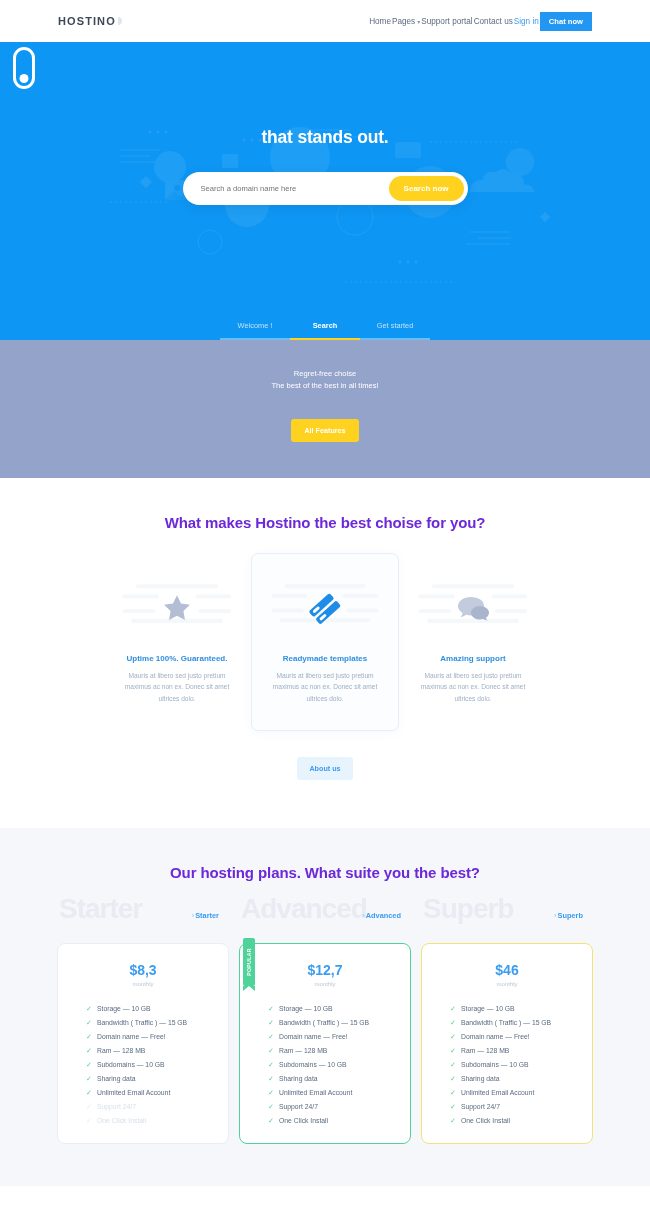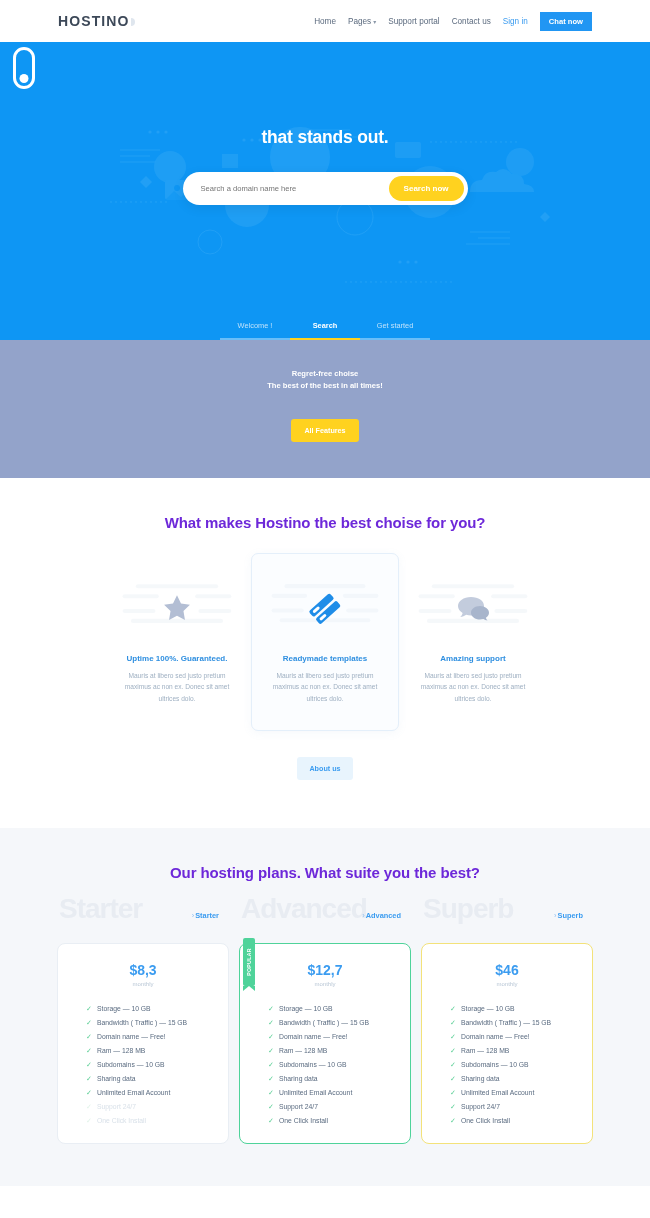--- a/index.html
+++ b/index.html
@@ -14,38 +14,38 @@
   .navbar {
     height: 42px;
     background: #ffffff;
     display: flex;
     align-items: center;
     padding: 0 58px;
     position: relative;
     z-index: 20;
   }
   .brand {
-    font-size: 14px;
+    font-size: 11px;
     font-weight: bold;
     letter-spacing: 1.1px;
     color: #3c4858;
   }
   .brand-dot {
     display: inline-block;
     width: 4px; height: 8px;
     background: #dfe6ee;
     border-radius: 0 4px 4px 0;
     margin-left: 2px;
     vertical-align: 0px;
   }
   .nav-right {
     margin-left: auto;
     display: flex;
     align-items: center;
-    gap: 12px;
+    gap: 1px;
     justify-content: space-between;
   }
   .nav-link {
     font-size: 8.2px;
     color: #5c6b7f;
     text-decoration: none;
     white-space: nowrap;
   }
   .nav-caret {
     display: inline-block;
@@ -162,21 +162,21 @@
 
   
   .regret {
     background: #93a3ca;
     padding: 28px 0 36px;
     text-align: center;
     color: #ffffff;
   }
   .regret-kicker {
     font-size: 7.6px;
-    font-weight: bold;
+    font-weight: normal;
     line-height: 1.55;
   }
   .regret-body {
     margin: 28px auto 0;
     width: 360px;
     font-size: 11.2px;
     line-height: 1.62;
     color: #ffffff;
     font-weight: 300;
   }

